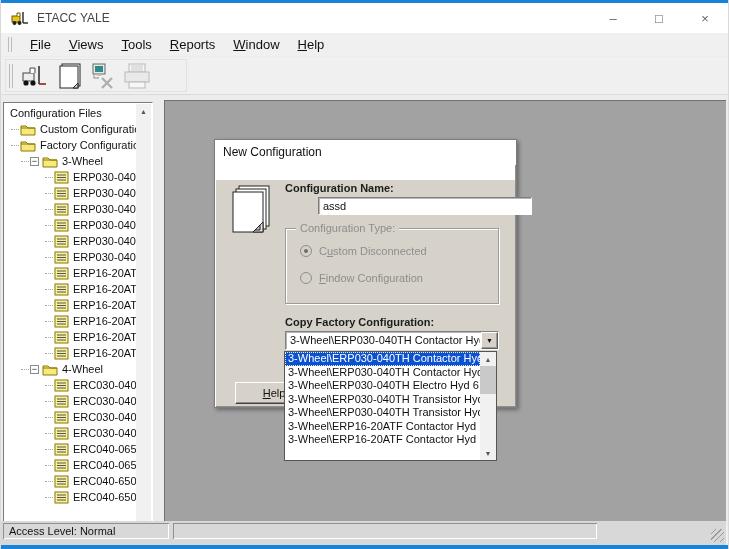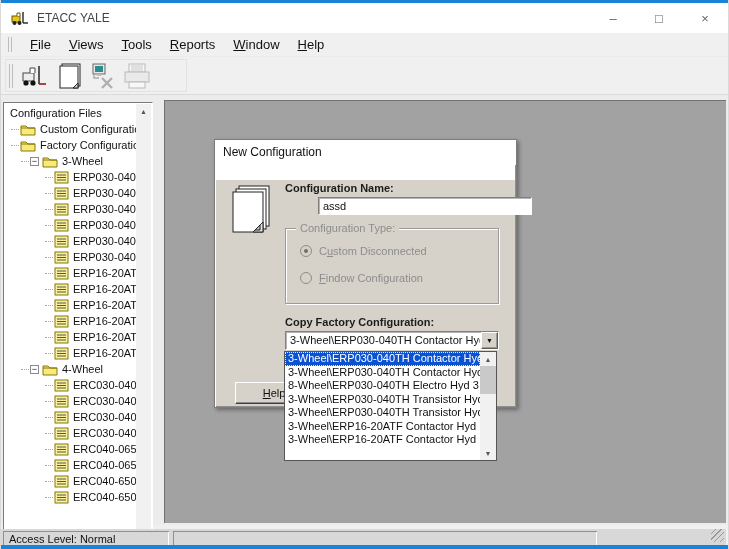--- a/index.html
+++ b/index.html
@@ -99,21 +99,21 @@
               background:#fff; border:1px solid #555; }
   .dd-items { position:absolute; left:0; top:0; right:16px; bottom:0; overflow:hidden; }
   .dd-item { height:13.5px; font-size:11px; line-height:13.5px; padding-left:3px; color:#111; white-space:nowrap; overflow:hidden; }
   .dd-item.selected { background:#0b52d2; color:#fff; outline:1px dotted #e8e8e8; outline-offset:-1px; }
   .dd-scroll { position:absolute; right:0; top:0; width:16px; bottom:0; background:#f1f1f1; }
   .dd-scroll .sb-up { top:0; left:0; right:0; height:14px; }
   .dd-scroll .sb-down { bottom:0; left:0; right:0; height:14px; }
   .dd-thumb { position:absolute; left:0; right:0; top:14px; height:28px; background:#c9c9c9; }
 
   
-  .statusbar { position:absolute; left:0; right:2px; bottom:4px; height:16px; background:#d8d8d8; font-size:11px; color:#111; }
+  .statusbar { position:absolute; left:0; right:2px; bottom:4px; height:24px; background:#d8d8d8; font-size:11px; color:#111; }
   .status-panel { position:absolute; top:2px; height:16px; box-shadow:inset 1px 1px 0 #909090, inset -1px -1px 0 #fff;
                   display:flex; align-items:center; padding-left:6px; }
   .sp-access { left:2px; width:166px; }
   .sp-middle { left:172px; width:424px; }
   .sp-conn { left:601px; width:112px; }
   .red-dot { width:11px; height:11px; border-radius:50%; background:#ee1111; margin-right:5px; flex:none; }
   .resize-grip { position:absolute; right:2px; bottom:3px; width:13px; height:13px;
                  background:repeating-linear-gradient(135deg, transparent 0 3px, #9a9a9a 3px 4px); }
 </style>
 </head>
@@ -445,21 +445,21 @@
         <span><span class="u">H</span><span>elp</span></span>
       </div>
     </div>
   </div>
 
   <div class="dropdown">
     <div class="dd-items">
 
     <div class="dd-item selected">3-Wheel\ERP030-040TH Contactor Hyd</div>
         <div class="dd-item">3-Wheel\ERP030-040TH Contactor Hyd</div>
-        <div class="dd-item">8-Wheel\ERP030-040TH Electro Hyd 3</div>
+        <div class="dd-item">3-Wheel\ERP030-040TH Electro Hyd 6</div>
         <div class="dd-item">3-Wheel\ERP030-040TH Transistor Hyd</div>
         <div class="dd-item">3-Wheel\ERP030-040TH Transistor Hyd</div>
         <div class="dd-item">3-Wheel\ERP16-20ATF Contactor Hyd</div>
         <div class="dd-item">3-Wheel\ERP16-20ATF Contactor Hyd</div>
       </div>
     <div class="dd-scroll">
       <span class="sb-btn sb-up">▲</span>
       <span class="dd-thumb"></span>
       <span class="sb-btn sb-down">▼</span>
     </div>

